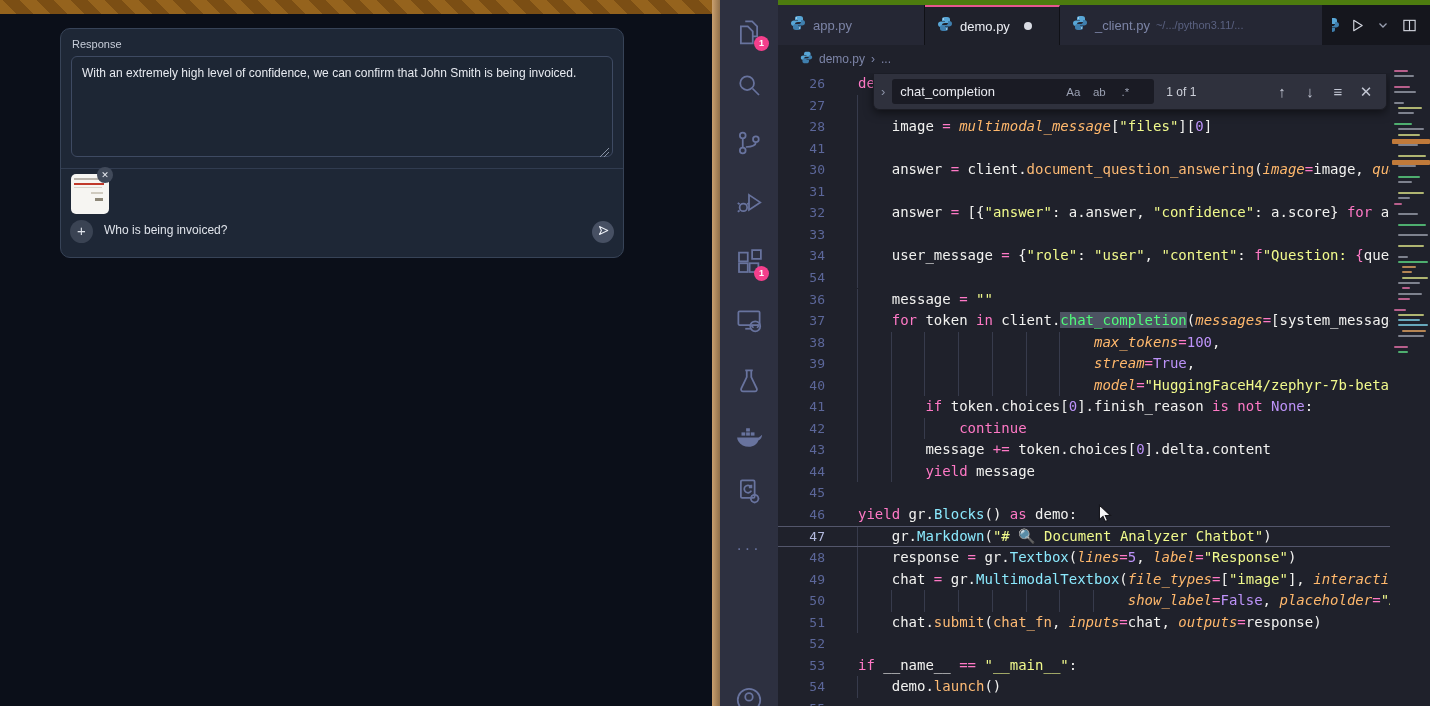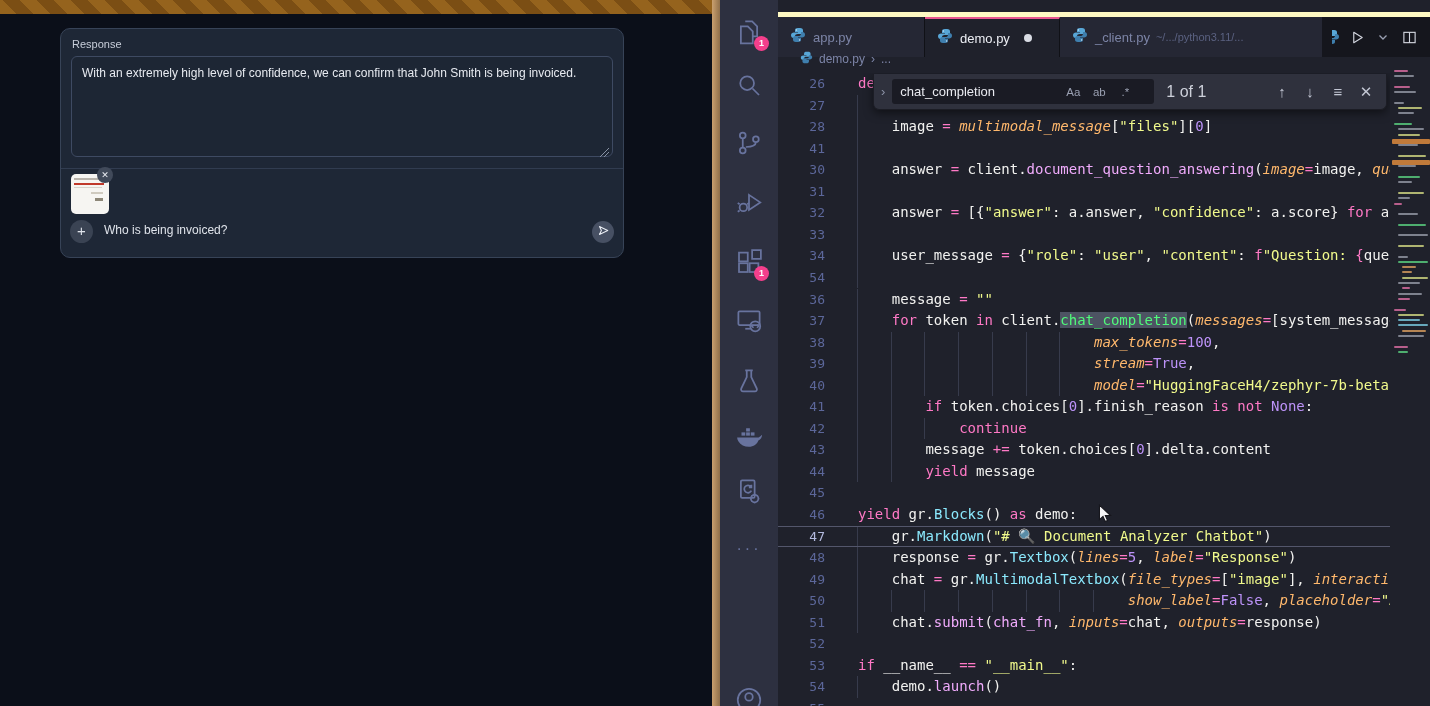--- a/index.html
+++ b/index.html
@@ -42,21 +42,21 @@
   
   .vscode{left:720px;top:0;width:710px;height:706px;background:#1f212b;overflow:hidden;}
   .actbar{left:0;top:0;width:58px;height:706px;background:#2d3040;}
   .act-icon{position:absolute;left:14px;width:30px;height:30px;color:#68739e;cursor:pointer;}
   .act-icon svg{width:30px;height:30px;}
   .badge{position:absolute;right:-5px;bottom:-4px;width:15px;height:15px;border-radius:50%;
     background:#f43f8c;color:#fff;font-size:9px;line-height:15px;text-align:center;font-weight:bold;}
   .more-dots{font-size:16px;letter-spacing:3px;color:#68739e;text-align:center;width:30px;}
 
   .edcol{left:58px;top:0;width:652px;height:706px;}
-  .tabstrip{left:0;top:12px;width:652px;height:45px;background:#fef9c3;}
+  .tabstrip{left:0;top:0;width:652px;height:45px;background:#4d7c0f;}
   .tab{position:absolute;top:5px;height:40px;display:flex;align-items:center;box-sizing:border-box;
     border-right:1px solid #101116;cursor:pointer;background:#252734;padding:0 12px;}
   .tab .lbl{font-size:13px;color:#7c84a6;margin-left:7px;}
   .tab .desc{font-size:11px;color:#5a6180;margin-left:6px;}
   .tab.active{background:#1f212b;border-top:2.5px solid #e8578f;}
   .tab.active .lbl{color:#eceef4;}
   .mod-dot{width:8px;height:8px;border-radius:50%;background:#d9dce4;margin-left:14px;cursor:pointer;}
   .tab-actions{position:absolute;right:0;top:5px;height:40px;display:flex;align-items:center;
     background:#15161d;padding:0 10px;gap:4px;}
   .cuttab{width:10px;height:16px;overflow:hidden;position:relative;}
@@ -68,36 +68,36 @@
 
   .editor{left:0;top:73px;width:612px;height:633px;overflow:hidden;}
   .code-row{position:absolute;left:0;width:100%;height:21.55px;line-height:21.55px;
     font-family:"DejaVu Sans Mono",monospace;font-size:14px;white-space:pre;}
   .code-row.cur{border-top:1px solid #53566b;border-bottom:1px solid #53566b;box-sizing:border-box;line-height:19.5px;}
   .ln{position:absolute;left:0;top:0;width:47px;text-align:right;color:#5c679a;font-size:13px;
     font-family:"DejaVu Sans Mono",monospace;}
   .cur .ln{color:#b3bade;}
   .cl{position:absolute;left:80px;top:0;}
   .guide{position:absolute;top:0;bottom:0;width:1px;background:#373b4c;}
-  .tok-w{color:#f2f2f0}.tok-k{color:#ff79c6}.tok-f{color:#f0abfc}.tok-s{color:#f1fa8c}
+  .tok-w{color:#f2f2f0}.tok-k{color:#ff79c6}.tok-f{color:#fdba74}.tok-s{color:#f1fa8c}
   .tok-n{color:#bd93f9}.tok-p{color:#ffb86c;font-style:italic}.tok-c{color:#8be9fd}
   .tok-m{color:#50fa7b;background:#4d5363}
 
   
   .findw{left:95px;top:1px;width:512px;height:35px;background:#2f313d;border:1px solid #1c1d25;
     border-top:none;border-radius:0 0 6px 6px;box-shadow:0 3px 10px rgba(0,0,0,.5);
     display:flex;align-items:center;z-index:6;}
   .findw .exp{color:#8d93a8;font-size:13px;padding:0 7px;cursor:pointer;}
   .find-input-wrap{background:#1a1b24;border-radius:3px;height:25px;width:262px;
     display:flex;align-items:center;}
   .find-input{background:transparent;border:none;outline:none;color:#e9eaf0;font-size:13px;
     width:158px;padding-left:8px;font-family:"Liberation Sans",sans-serif;}
   .fopt{color:#9aa0b2;font-size:11.5px;width:26px;text-align:center;cursor:pointer;}
   .fopt.uline{}
-  .fresults{color:#cdd0da;font-size:16px;margin-left:12px;width:60px;}
+  .fresults{color:#cdd0da;font-size:12px;margin-left:12px;width:60px;}
   .fnav{margin-left:auto;display:flex;align-items:center;gap:4px;padding-right:8px;}
   .fnav .icon-btn{color:#c3c7d4;font-size:15px;width:24px;}
 
   
   .minimap{left:614px;top:70px;width:38px;height:330px;cursor:pointer;}
   .mm{position:absolute;display:block;height:2px;border-radius:1px;opacity:.85;}
   .mm-w{background:#8f93a0}.mm-k{background:#d46a9e}.mm-s{background:#c9cf7e}.mm-g{background:#57c77b}
   .mm-c{background:#74bfd6}.mm-p{background:#d0975c}
   .mm-o{background:#c07a3a;height:5px;left:0!important;width:38px!important;opacity:1;}
 

